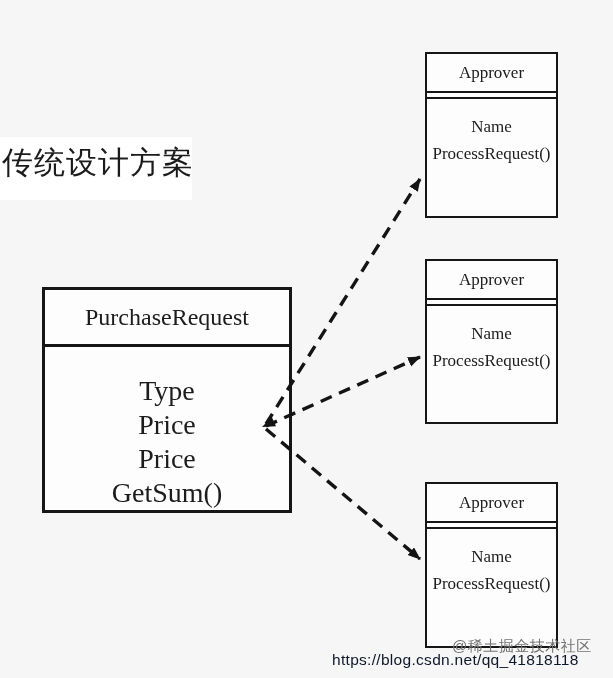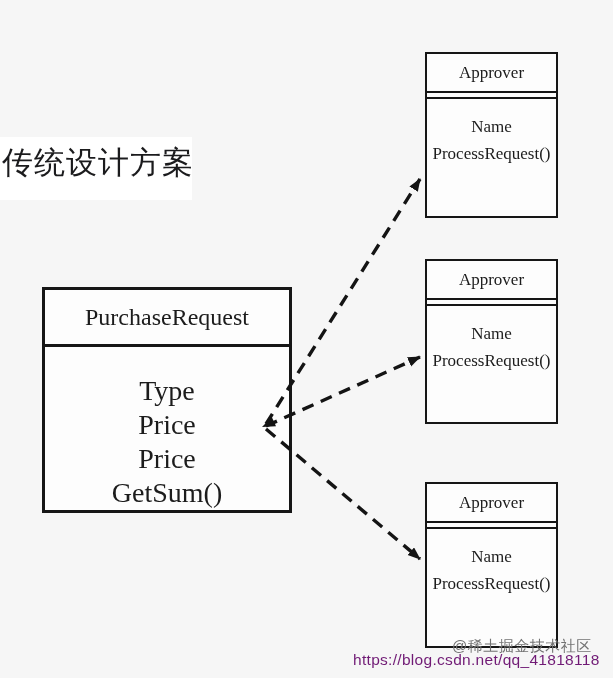--- a/index.html
+++ b/index.html
@@ -50,23 +50,23 @@
   .uml-body{padding-top:9px;}
   .client .uml-body{font-size:28px;line-height:34px;padding-top:27px;}
   .approver .uml-body{font-size:17px;line-height:27px;padding-top:14px;}
   .wm-community{
     position:absolute;left:452px;top:637px;width:140px;
     font-family:"Liberation Sans", sans-serif;
     font-size:15px;color:#737373;white-space:nowrap;z-index:5;
     letter-spacing:0.5px;
   }
   .wm-url{
-    position:absolute;left:353px;top:651px;
+    position:absolute;left:332px;top:651px;
     font-family:"Liberation Sans", sans-serif;
-    font-size:15.5px;color:#701a75;white-space:nowrap;z-index:4;
+    font-size:15.5px;color:#0f172a;white-space:nowrap;z-index:4;
     letter-spacing:0.3px;
   }
 </style>
 </head>
 <body>
 
 <div class="stage">
 
   <div class="title-bg"></div>
   <div class="diagram-title">传统设计方案</div>

